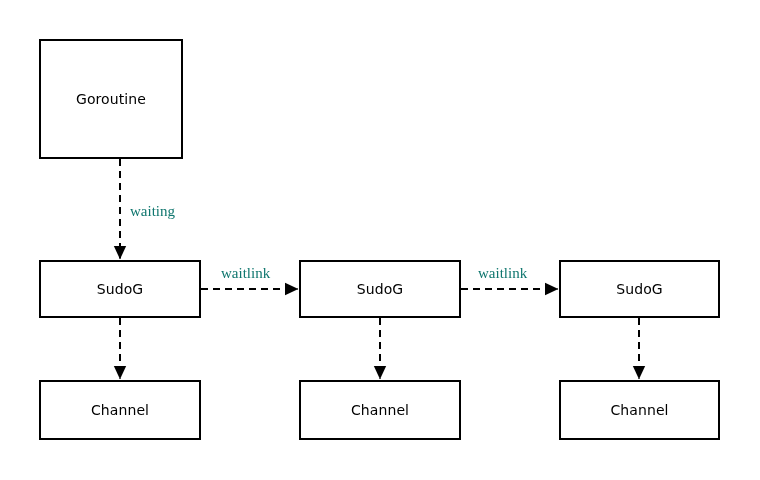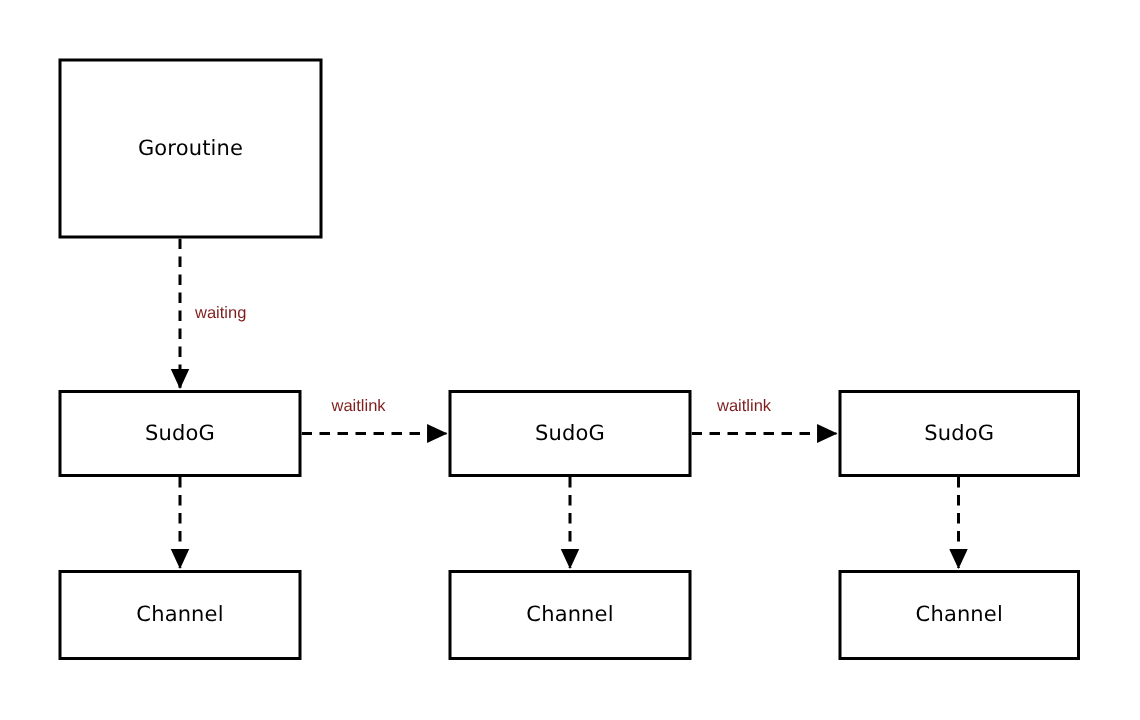--- a/index.html
+++ b/index.html
@@ -37,29 +37,29 @@
   .edge-layer {
     position: absolute;
     left: 0;
     top: 0;
     width: 760px;
     height: 480px;
     pointer-events: none;
   }
   .edge-label {
     position: absolute;
-    font-family: Liberation Sans, sans-serif;
-    font-size: 11px;
+    font-family: Liberation Serif, serif;
+    font-size: 15px;
     line-height: 1;
-    color: #7f1d1d;
+    color: #0f766e;
     white-space: nowrap;
     user-select: none;
   }
   
-  #node-goroutine      { left: 39px;  top: 39px;  width: 176px; height: 120px; }
+  #node-goroutine      { left: 39px;  top: 39px;  width: 144px; height: 120px; }
   #node-sudog-1        { left: 39px;  top: 260px; width: 162px; height: 58px; }
   #node-sudog-2        { left: 299px; top: 260px; width: 162px; height: 58px; }
   #node-sudog-3        { left: 559px; top: 260px; width: 161px; height: 58px; }
   #node-channel-1      { left: 39px;  top: 380px; width: 162px; height: 60px; }
   #node-channel-2      { left: 299px; top: 380px; width: 162px; height: 60px; }
   #node-channel-3      { left: 559px; top: 380px; width: 161px; height: 60px; }
   
   #label-waiting       { left: 130px; top: 204px; }
   #label-waitlink-1    { left: 221px; top: 266px; }
   #label-waitlink-2    { left: 478px; top: 266px; }

